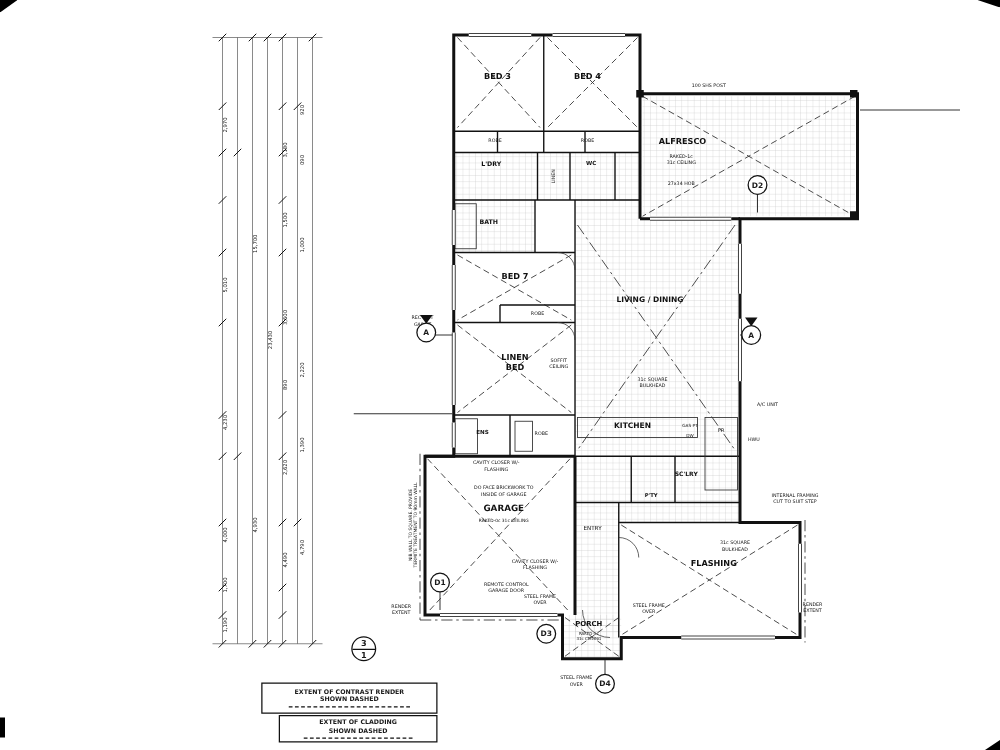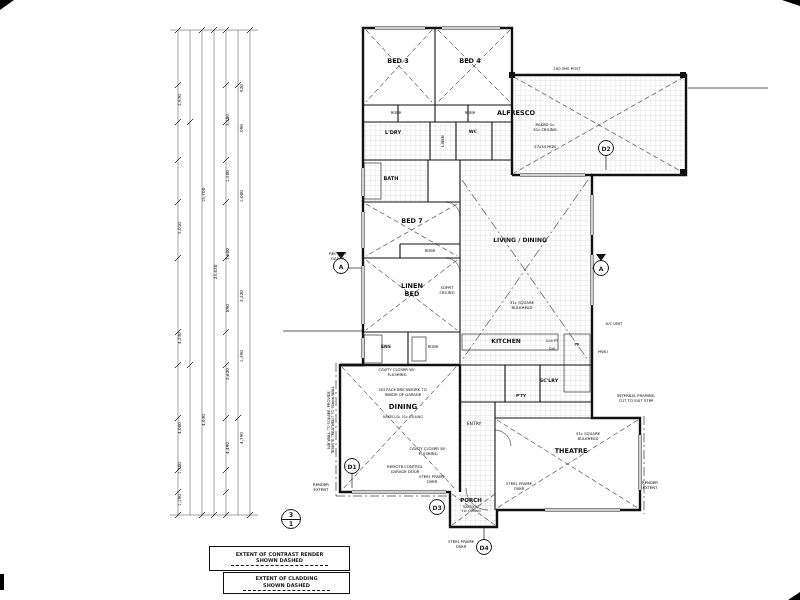--- a/index.html
+++ b/index.html
@@ -179,38 +179,38 @@
       <div class="lbl" style="left: 520px; top: 240px; font-size: 6px; transform: translate(-50%, -50%); font-weight: 700;">LIVING / DINING</div>
       <div class="lbl" style="left: 522px; top: 306px; font-size: 3.8px; transform: translate(-50%, -50%);">31c SQUARE
 BULKHEAD</div>
       <div class="lbl" style="left: 506px; top: 341px; font-size: 6px; transform: translate(-50%, -50%); font-weight: 700;">KITCHEN</div>
       <div class="lbl" style="left: 552px; top: 341px; font-size: 3.4px; transform: translate(-50%, -50%);">GAS PT</div>
       <div class="lbl" style="left: 552px; top: 349px; font-size: 3.4px; transform: translate(-50%, -50%);">DW</div>
       <div class="lbl" style="left: 577px; top: 345px; font-size: 4px; transform: translate(-50%, -50%);">FR</div>
       <div class="lbl" style="left: 549px; top: 381px; font-size: 4.8px; transform: translate(-50%, -50%); font-weight: 700;">SC'LRY</div>
       <div class="lbl" style="left: 521px; top: 396px; font-size: 4.2px; transform: translate(-50%, -50%); font-weight: 700;">P'TY</div>
       <div class="lbl" style="left: 474px; top: 424px; font-size: 4.5px; transform: translate(-50%, -50%);">ENTRY</div>
-      <div class="lbl" style="left: 516px; top: 114px; font-size: 6.5px; transform: translate(-50%, -50%); font-weight: 700;">ALFRESCO</div>
+      <div class="lbl" style="left: 546px; top: 114px; font-size: 6.5px; transform: translate(-50%, -50%); font-weight: 700;">ALFRESCO</div>
       <div class="lbl" style="left: 545px; top: 128px; font-size: 3.8px; transform: translate(-50%, -50%);">RAKED-1c
 31c CEILING</div>
       <div class="lbl" style="left: 545px; top: 147px; font-size: 3.8px; transform: translate(-50%, -50%);">27x34 HOB</div>
       <div class="lbl" style="left: 567px; top: 69px; font-size: 3.8px; transform: translate(-50%, -50%);">100 SHS POST</div>
-      <div class="lbl" style="left: 403px; top: 407px; font-size: 7px; transform: translate(-50%, -50%); font-weight: 700;">DINING</div>
+      <div class="lbl" style="left: 403px; top: 407px; font-size: 7px; transform: translate(-50%, -50%); font-weight: 700;">GARAGE</div>
       <div class="lbl" style="left: 403px; top: 417px; font-size: 3.5px; transform: translate(-50%, -50%);">RAKED-0c 31c CEILING</div>
       <div class="lbl" style="left: 403px; top: 393px; font-size: 3.8px; transform: translate(-50%, -50%);">DO FACE BRICKWORK TO
 INSIDE OF GARAGE</div>
       <div class="lbl" style="left: 397px; top: 373px; font-size: 3.8px; transform: translate(-50%, -50%);">CAVITY CLOSER W/-
 FLASHING</div>
       <div class="lbl" style="left: 428px; top: 452px; font-size: 3.8px; transform: translate(-50%, -50%);">CAVITY CLOSER W/-
 FLASHING</div>
       <div class="lbl" style="left: 405px; top: 470px; font-size: 3.8px; transform: translate(-50%, -50%);">REMOTE CONTROL
 GARAGE DOOR</div>
       <div class="lbl" style="left: 432px; top: 480px; font-size: 3.8px; transform: translate(-50%, -50%);">STEEL FRAME
 OVER</div>
-      <div class="lbl" style="left: 571px; top: 452px; font-size: 6.5px; transform: translate(-50%, -50%); font-weight: 700;">THEATRE</div>
+      <div class="lbl" style="left: 571px; top: 452px; font-size: 6.5px; transform: translate(-50%, -50%); font-weight: 700;">FLASHING</div>
       <div class="lbl" style="left: 588px; top: 437px; font-size: 3.8px; transform: translate(-50%, -50%);">31c SQUARE
 BULKHEAD</div>
       <div class="lbl" style="left: 519px; top: 487px; font-size: 3.8px; transform: translate(-50%, -50%);">STEEL FRAME
 OVER</div>
       <div class="lbl" style="left: 471px; top: 500px; font-size: 5.5px; transform: translate(-50%, -50%); font-weight: 700;">PORCH</div>
       <div class="lbl" style="left: 471px; top: 510px; font-size: 3.2px; transform: translate(-50%, -50%);">RAKED-1c
 31c CEILING</div>
       <div class="lbl" style="left: 461px; top: 545px; font-size: 3.8px; transform: translate(-50%, -50%);">STEEL FRAME
 OVER</div>
       <div class="lbl" style="left: 614px; top: 324px; font-size: 3.8px; transform: translate(-50%, -50%);">A/C UNIT</div>

